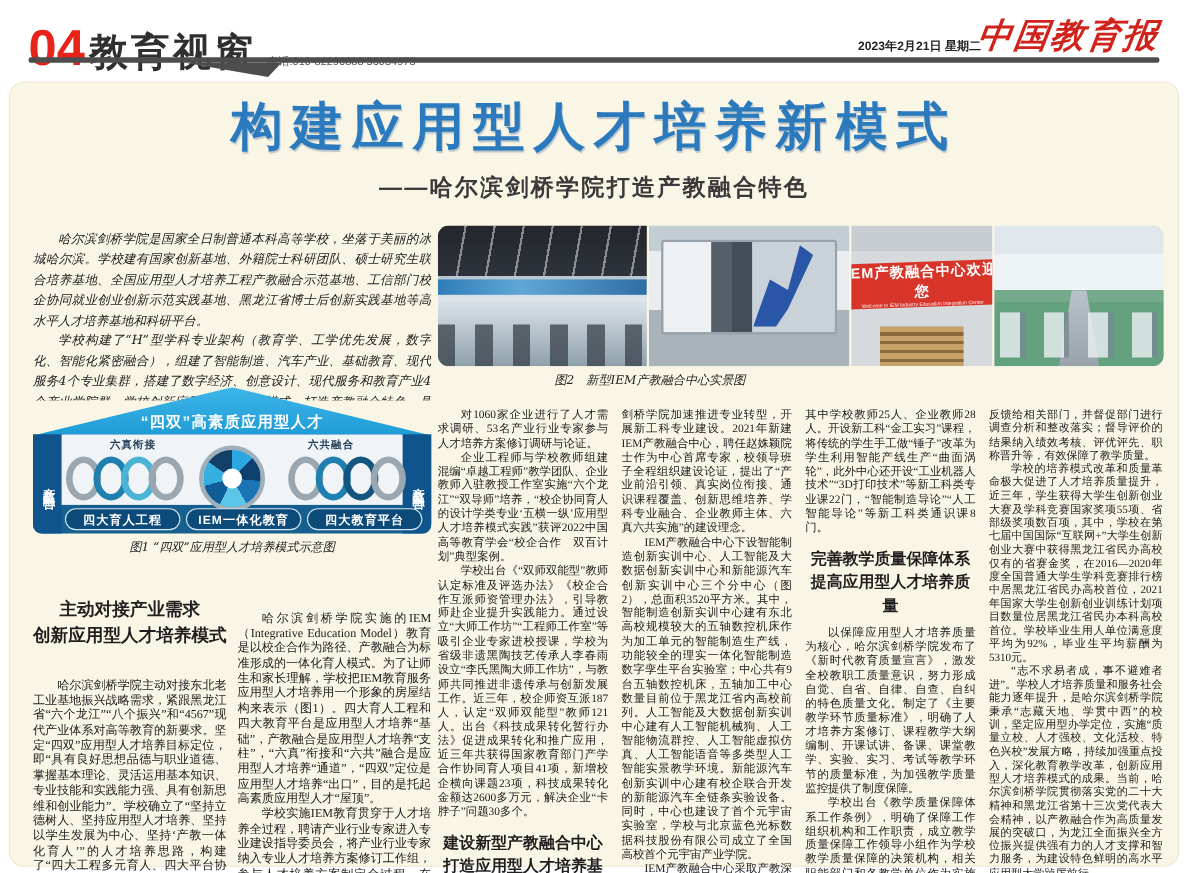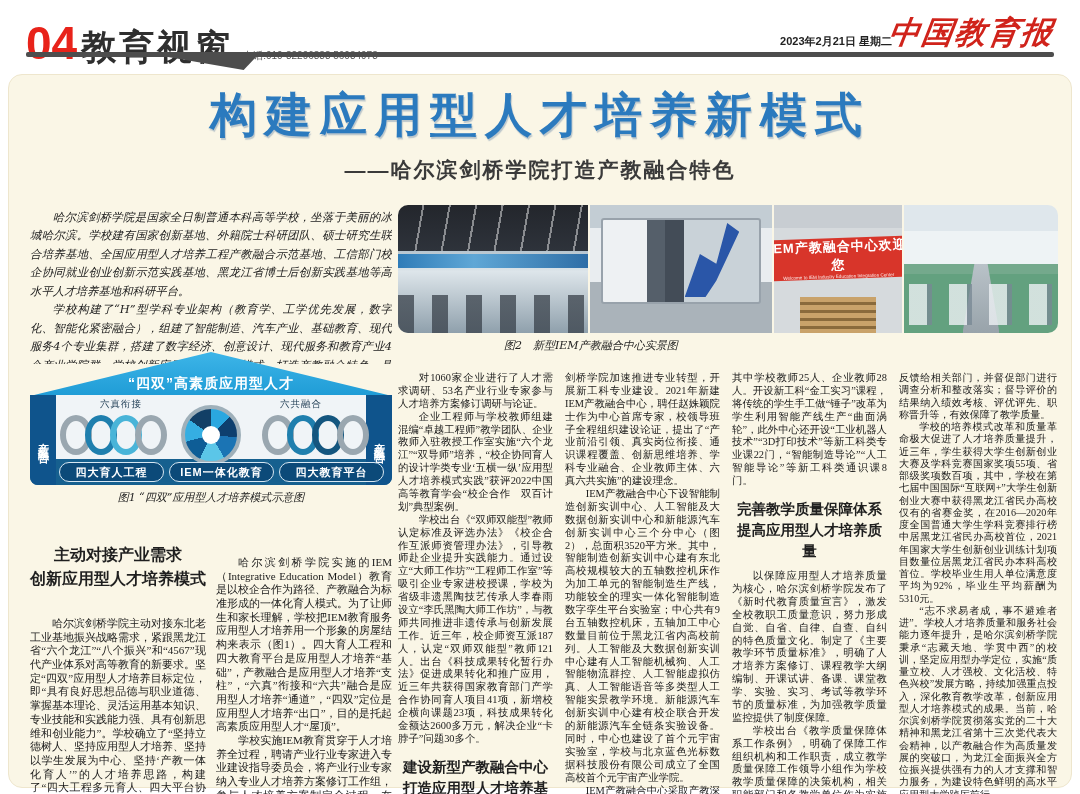--- a/index.html
+++ b/index.html
@@ -40,21 +40,21 @@
         letter-spacing:1px;padding-bottom:3px;text-align:center;}
   .house{position:relative;height:90px;background:#16608f;border-radius:0 0 8px 8px;margin-top:-1px;}
   .sidebar{position:absolute;top:0;bottom:0;width:26px;background:#0f548c;display:flex;
         align-items:center;justify-content:center;}
   .sidebar.left{left:0;border-radius:0 0 0 8px;}
   .sidebar.right{right:0;border-radius:0 0 8px 0;}
   .sidebar span{writing-mode:vertical-rl;color:#fff;font-family:"Liberation Sans",sans-serif;
         font-size:11px;font-weight:700;letter-spacing:3px;}
   .inner{position:absolute;left:26px;right:26px;top:0;bottom:26px;background:#f0f4f7;}
   .chain-label{position:absolute;top:3px;font-family:"Liberation Sans",sans-serif;font-size:9.5px;
-        font-weight:400;color:#1c3a52;letter-spacing:1px;}
+        font-weight:700;color:#1c3a52;letter-spacing:1px;}
   .chain-label.l{left:44px;} .chain-label.r{right:44px;}
   .chain-row{position:absolute;left:4px;right:4px;top:16px;bottom:0;display:flex;
         align-items:center;justify-content:space-between;}
   .chain{display:flex;align-items:center;}
   .donut{width:20px;height:28px;border-radius:50%;border:6px solid #9aa7b0;margin-right:-7px;}
   .donut.teal{border-color:#1f7fae;} .donut.lt{border-color:#49b4d8;} .donut.dk{border-color:#14567f;}
   .wheel{width:52px;height:52px;border-radius:50%;border:4px solid #9fb0ba;position:relative;
         background:conic-gradient(#2aa7e0 0 45deg,#0e3f6e 45deg 95deg,#1b74b4 95deg 150deg,
         #5bc6e8 150deg 205deg,#0e5d96 205deg 255deg,#35aee2 255deg 305deg,#123f66 305deg 360deg);}
   .wheel::after{content:"";position:absolute;inset:17px;border-radius:50%;background:#fff;}

